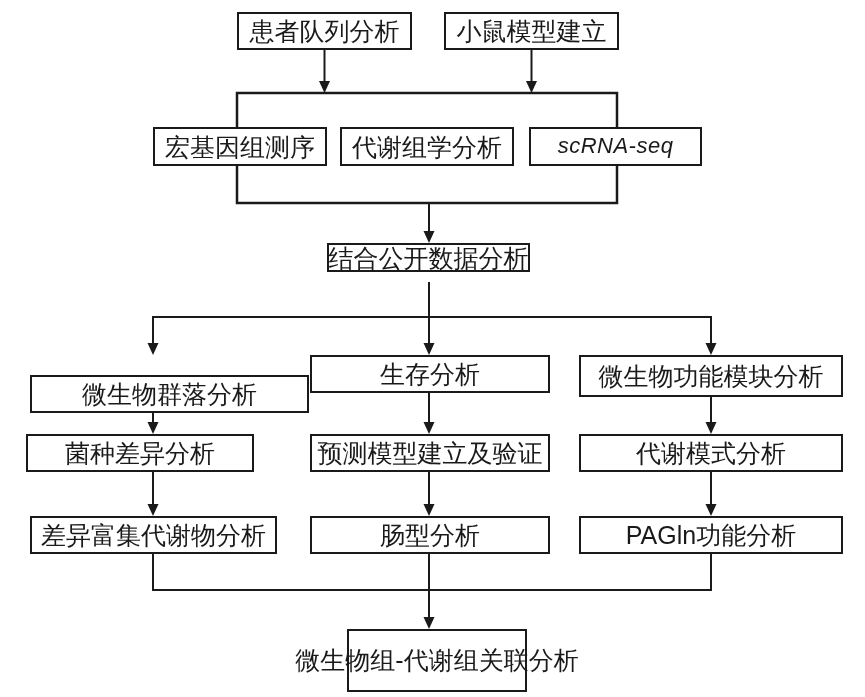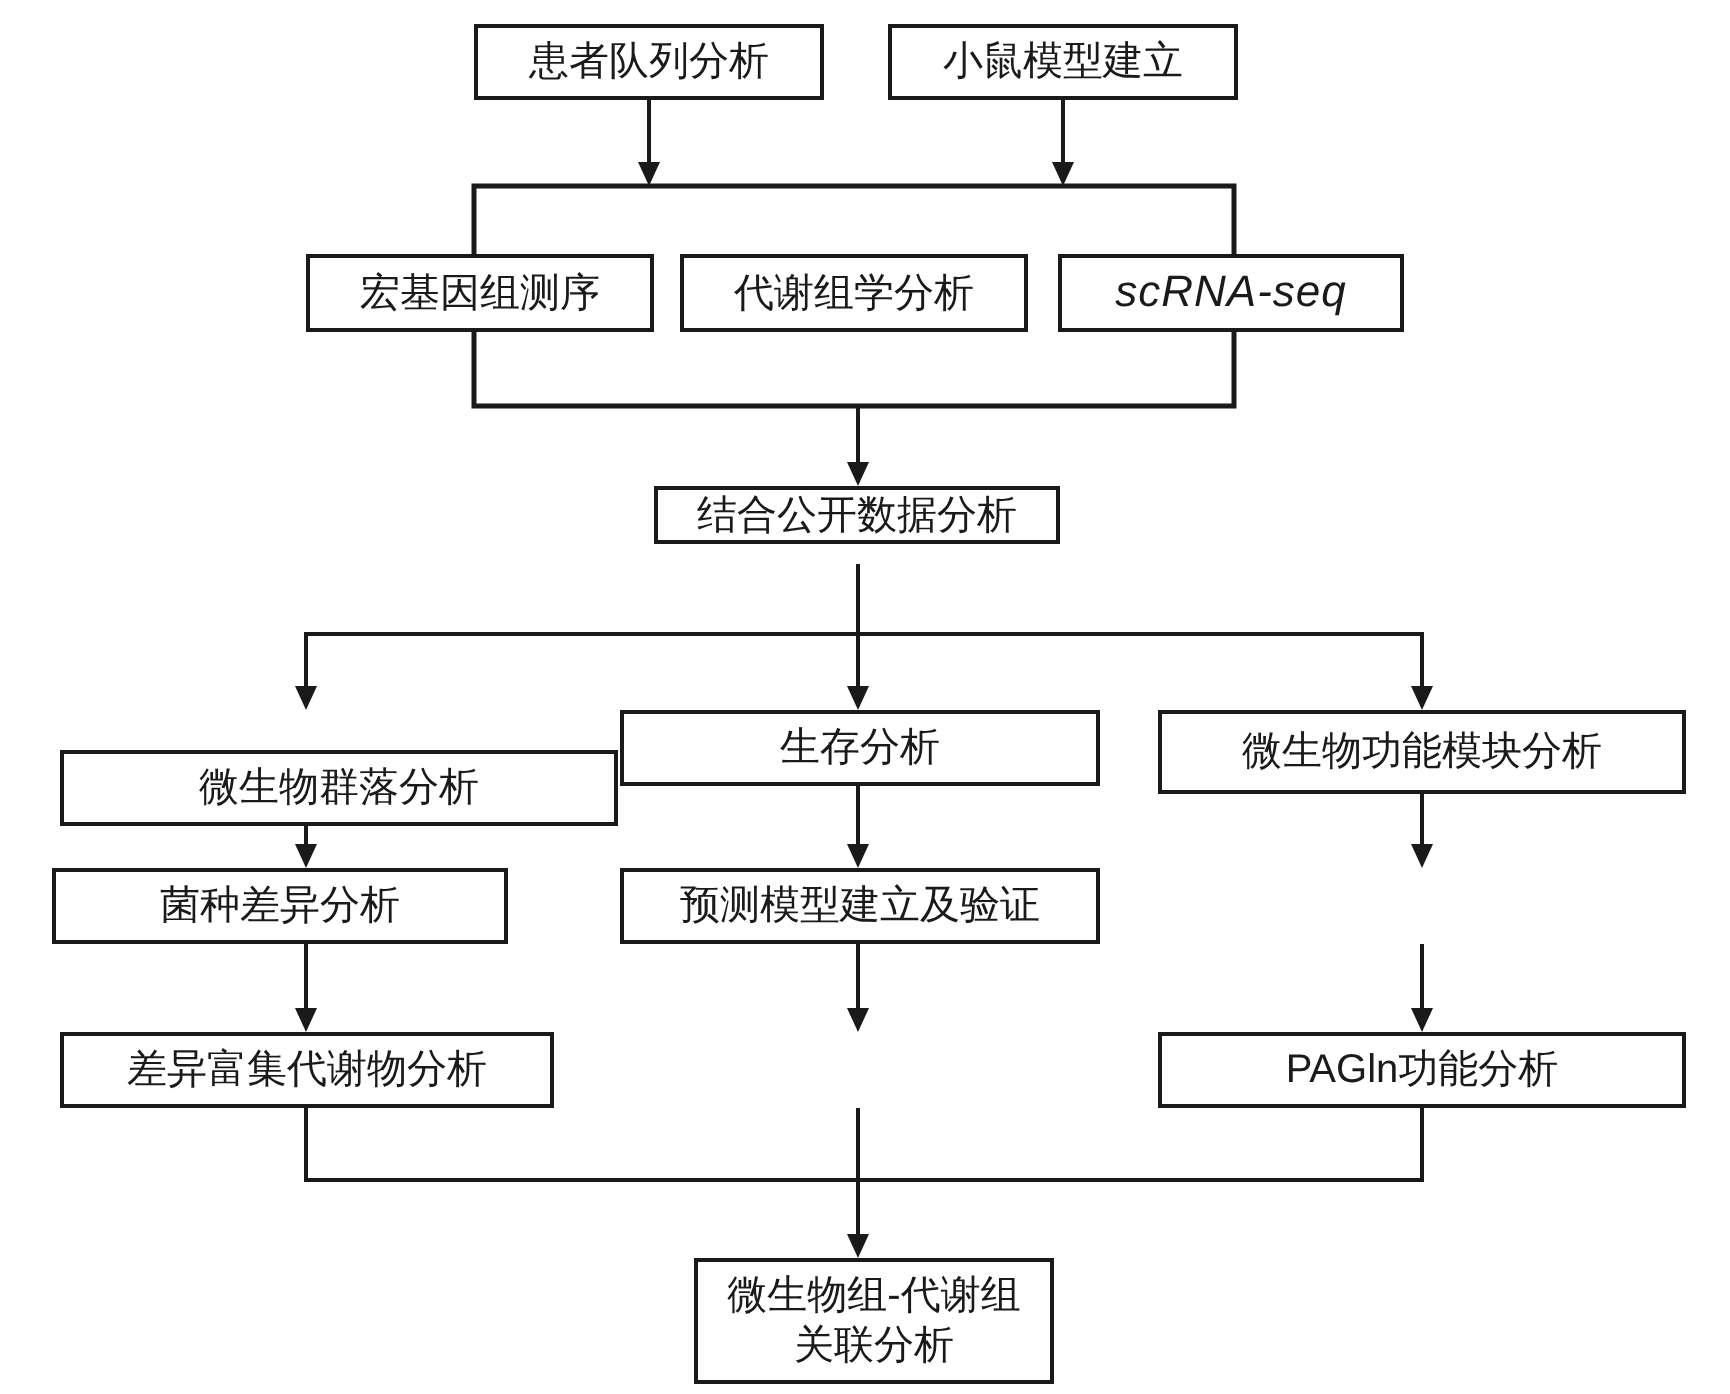--- a/index.html
+++ b/index.html
@@ -20,26 +20,26 @@
     position:absolute;left:0;top:0;width:865px;height:697px;z-index:0;
   }
   .connectors line{stroke:var(--stroke);stroke-width:2;}
   .connectors rect{stroke:var(--stroke);stroke-width:2.5;fill:none;}
   .connectors polygon{fill:var(--stroke);stroke:none;}
   .node{
     position:absolute;z-index:1;
     background:var(--bg);
     border:2px solid var(--stroke);
     display:flex;align-items:center;justify-content:center;
-    font-size:20px;color:var(--text);
+    font-size:25px;color:var(--text);
     text-align:center;line-height:1.2;
     white-space:nowrap;
   }
   .node.latin{font-size:22px;letter-spacing:0.5px;font-style:italic;}
-  .node.two-line{flex-direction:column;line-height:1.25;}
+  .node.two-line{flex-direction:row;line-height:1.25;}
 </style>
 </head>
 <body>
 
 <div class="canvas">
 
   <svg class="connectors" viewBox="0 0 865 697" xmlns="http://www.w3.org/2000/svg">
 
     <rect x="237" y="93" width="380" height="110"></rect>
 
@@ -89,22 +89,24 @@
   <div class="node latin" style="left:529px;top:127px;width:173px;height:39px">scRNA-seq</div>
 
   <div class="node" style="left:327px;top:243px;width:203px;height:29px">结合公开数据分析</div>
 
   <div class="node" style="left:30px;top:375px;width:279px;height:38px">微生物群落分析</div>
   <div class="node" style="left:310px;top:355px;width:240px;height:38px">生存分析</div>
   <div class="node" style="left:579px;top:355px;width:264px;height:42px">微生物功能模块分析</div>
 
   <div class="node" style="left:26px;top:434px;width:228px;height:38px">菌种差异分析</div>
   <div class="node" style="left:310px;top:434px;width:240px;height:38px">预测模型建立及验证</div>
+  <div class="node" style="left:579px;top:434px;width:264px;height:38px">代谢模式分析</div>
 
   <div class="node" style="left:30px;top:516px;width:247px;height:38px">差异富集代谢物分析</div>
+  <div class="node" style="left:310px;top:516px;width:240px;height:38px">肠型分析</div>
   <div class="node" style="left:579px;top:516px;width:264px;height:38px">PAGln功能分析</div>
 
   <div class="node two-line" style="left:347px;top:629px;width:180px;height:63px">
     <span>微生物组-代谢组</span>
     <span>关联分析</span>
   </div>
 
 </div>
 
 </body></html>

